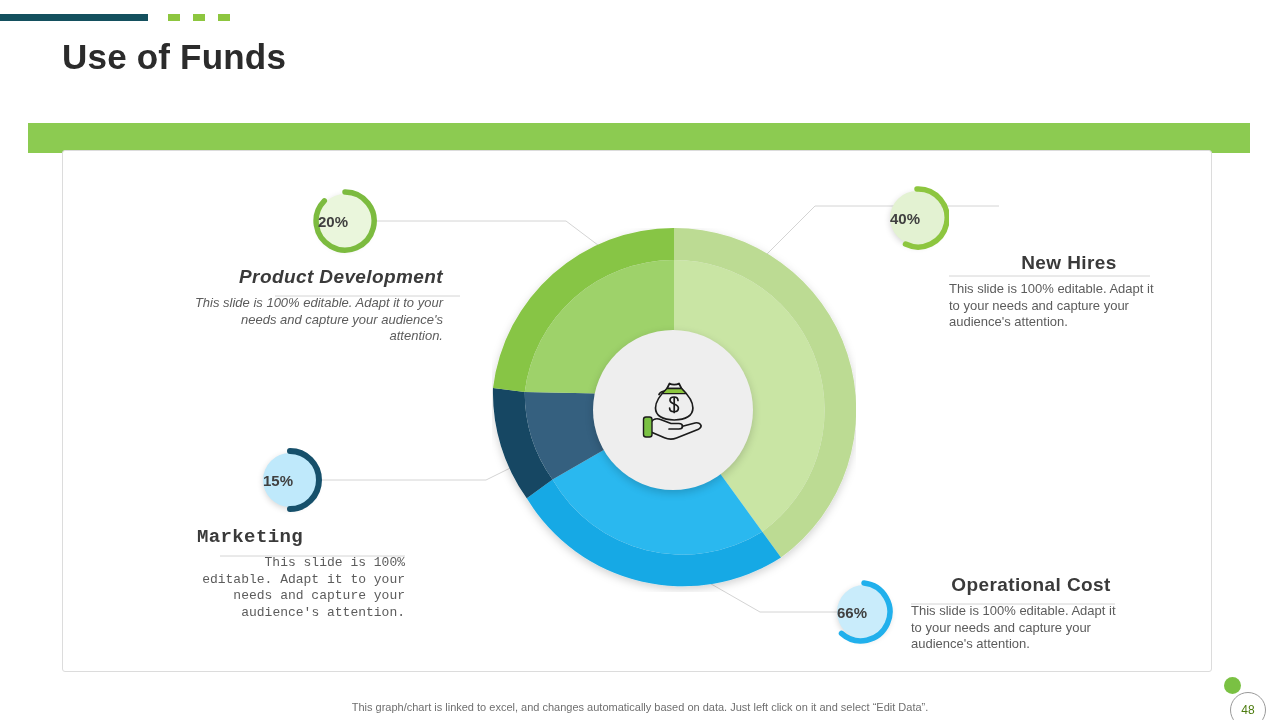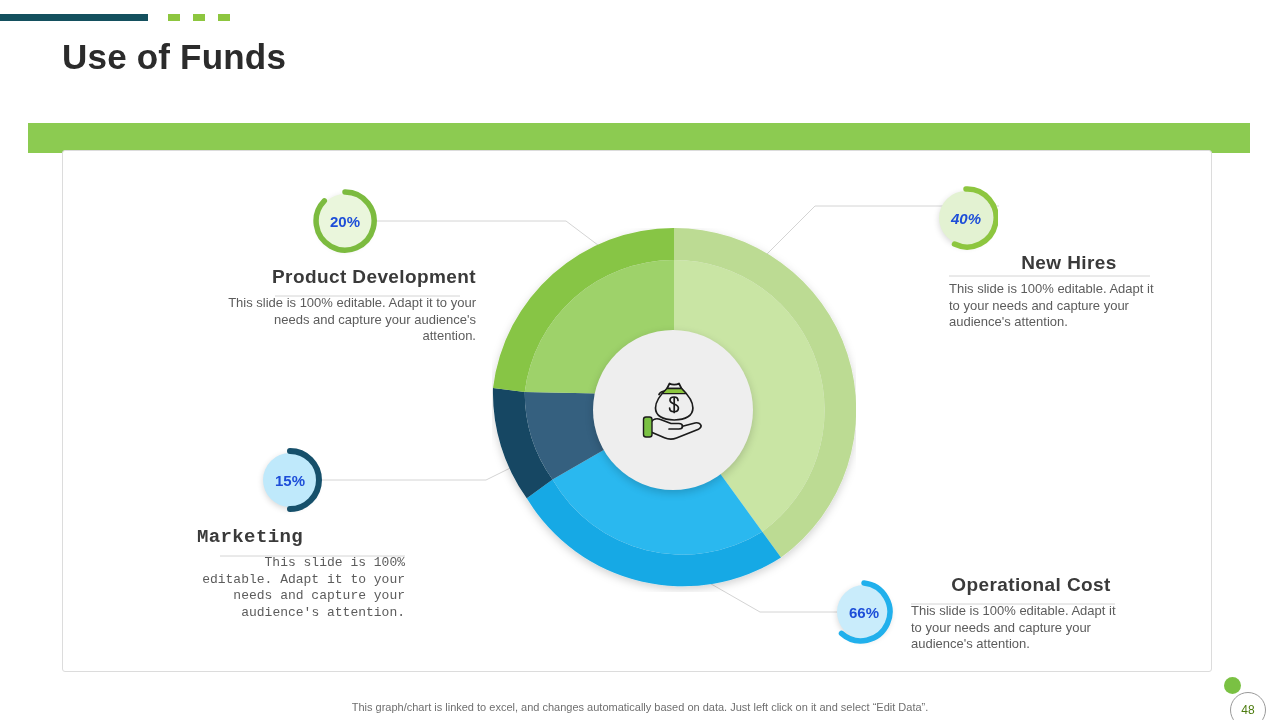--- a/index.html
+++ b/index.html
@@ -50,44 +50,44 @@
     position: absolute; left: 593px; top: 330px;
     width: 160px; height: 160px; border-radius: 50%;
     background: #eeeeee;
     box-shadow: 0 3px 9px rgba(0,0,0,.18);
     display: flex; align-items: center; justify-content: center;
   }
 
   
   .badge {
     position: absolute; width: 54px; height: 54px; border-radius: 50%;
-    display: flex; align-items: center; justify-content: center;
-    font-size: 15px; font-weight: 700; color: #1d4ed8;
+    display: flex; align-items: center; 
+    font-size: 15px; font-weight: 700; color: #404040;
   }
   .badge .ring { position: absolute; left: -5px; top: -5px; width: 64px; height: 64px; }
   .badge span { position: relative; z-index: 2; }
   .badge.b20 { left: 318px; top: 194px; background: #eaf6dc; box-shadow: 0 2px 6px rgba(0,0,0,.16); }
-  .badge.b40 { left: 939px; top: 191px; background: #e3f2d2; box-shadow: 0 2px 6px rgba(0,0,0,.16); font-style: italic; }
+  .badge.b40 { left: 890px; top: 191px; background: #e3f2d2; box-shadow: 0 2px 6px rgba(0,0,0,.16); }
   .badge.b15 { left: 263px; top: 453px; background: #bfe9fb; box-shadow: 0 2px 6px rgba(0,0,0,.16); }
   .badge.b25 { left: 837px; top: 585px; background: #c9ecfb; box-shadow: 0 2px 6px rgba(0,0,0,.16); }
 
   
   .leaders { position: absolute; left: 0; top: 0; width: 1280px; height: 720px; pointer-events: none; }
 
   
   .block { position: absolute; }
   .block h3 {
     font-size: 19px; font-weight: 700; color: #3a3a3a;
     letter-spacing: .4px; white-space: nowrap; text-align: center;
   }
   .block p {
     font-size: 13px; color: #5c5c5c; line-height: 16.5px;
   }
 
-  .blk-product { left: 126px; top: 266px; width: 350px; text-align: right; }
+  .blk-product { left: 93px; top: 266px; width: 350px; text-align: right; font-style: italic; }
   .blk-product h3 { text-align: right; padding-right: 0; }
   .blk-product p  { width: 257px; margin-left: auto; margin-top: 7px; }
 
   .blk-newhires { left: 949px; top: 252px; width: 240px; text-align: left; }
   .blk-newhires p { margin-top: 7px; width: 213px; }
 
   .blk-marketing { left: 95px; top: 526px; width: 310px; text-align: right; font-family: Liberation Mono, monospace; }
   .blk-marketing p { width: 205px; margin-left: auto; margin-top: 7px; }
 
   .blk-opcost { left: 911px; top: 574px; width: 240px; text-align: left; }

